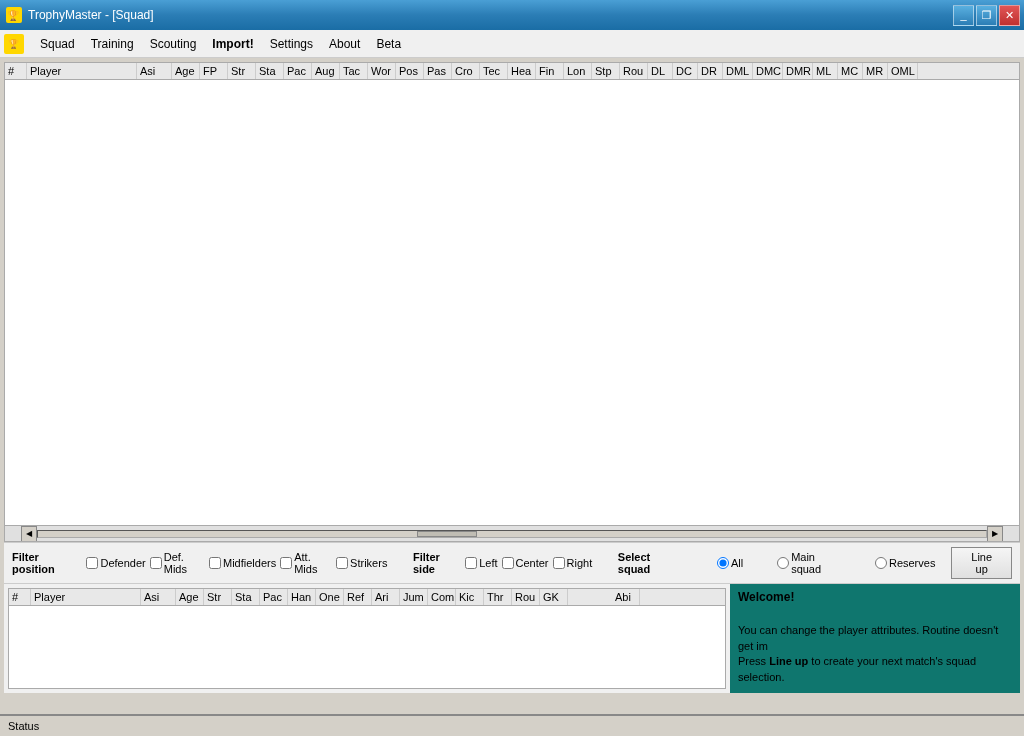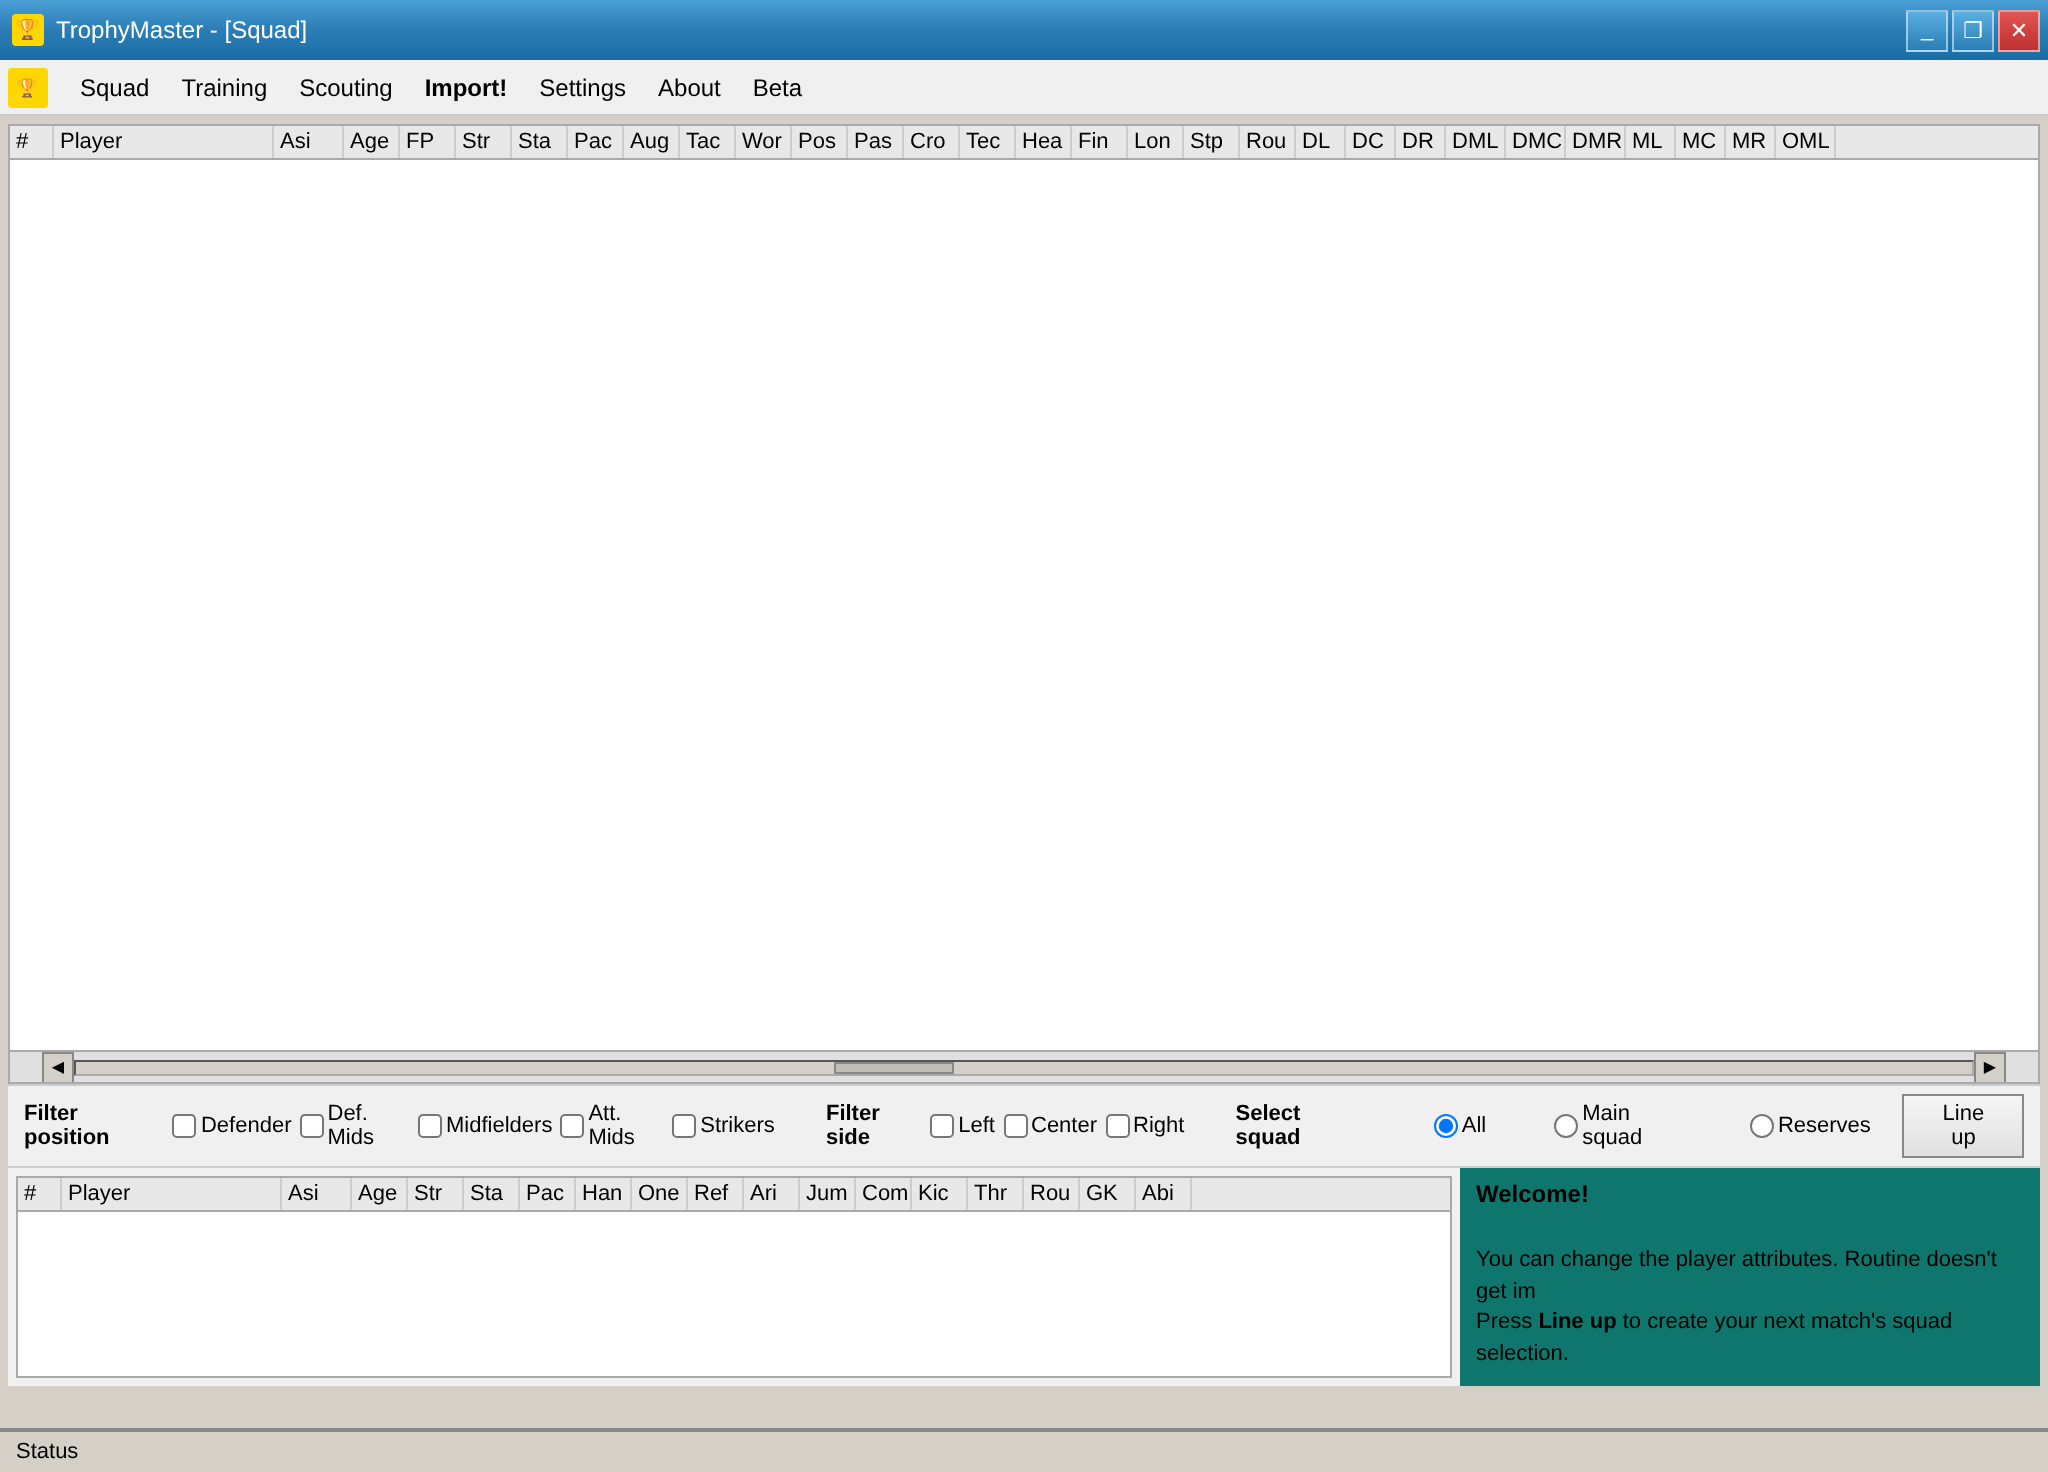--- a/index.html
+++ b/index.html
@@ -315,21 +315,21 @@
     .b-col-han { width: 28px; }
     .b-col-one { width: 28px; }
     .b-col-ref { width: 28px; }
     .b-col-ari { width: 28px; }
     .b-col-jum { width: 28px; }
     .b-col-com { width: 28px; }
     .b-col-kic { width: 28px; }
     .b-col-thr { width: 28px; }
     .b-col-rou { width: 28px; }
     .b-col-gk { width: 28px; }
-    .b-col-abi { width: 28px; }
+    .b-col-abi { width: 28px; margin-left: 44px; }
   </style>
 </head>
 <body>
 
 <div class="title-bar">
   <div class="title-bar-left">
     <div class="title-bar-icon">🏆</div>
     <span class="title-bar-text">TrophyMaster - [Squad]</span>
   </div>
   <div class="title-bar-controls">

